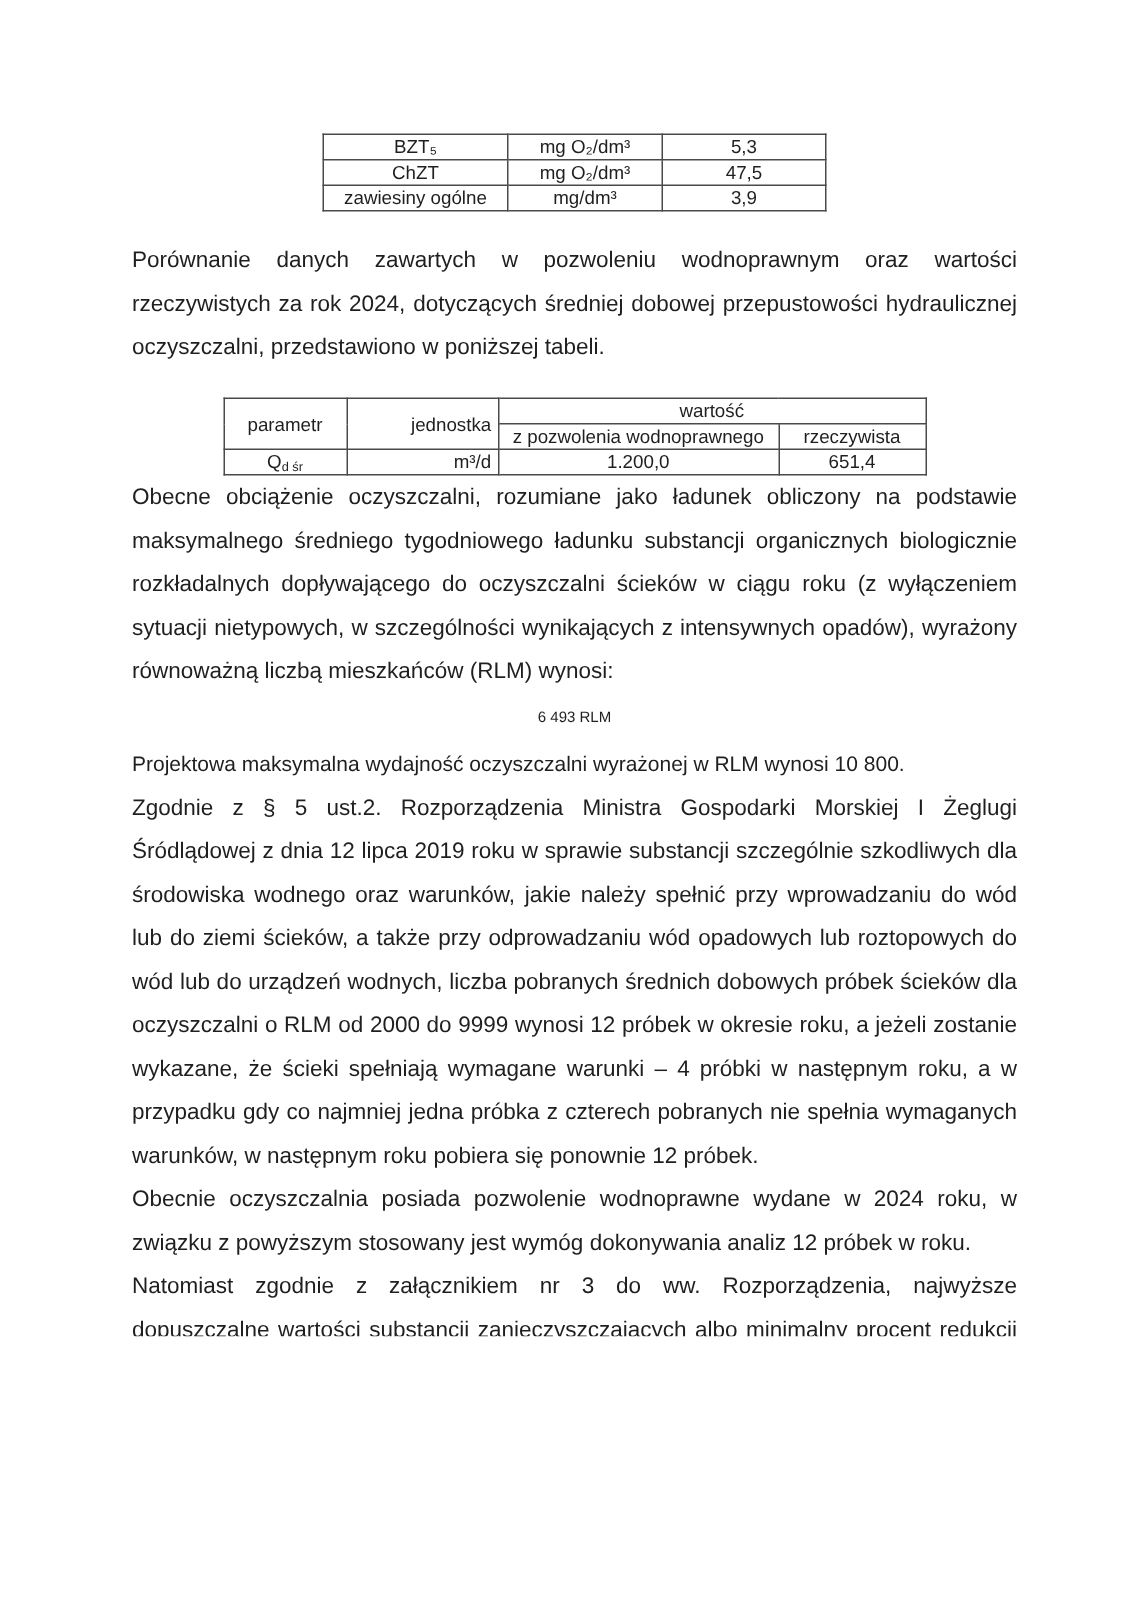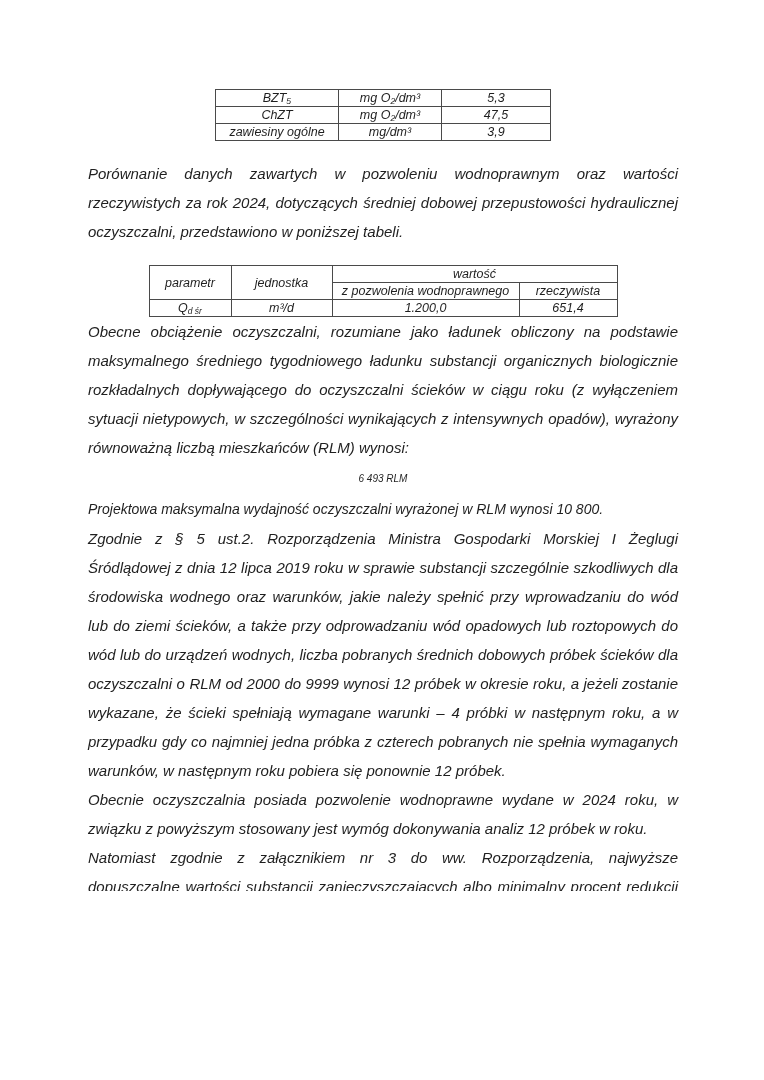--- a/index.html
+++ b/index.html
@@ -3,21 +3,20 @@
 <meta charset="utf-8">
 <style>
   html, body { margin:0; padding:0; background:#ffffff; }
   .page {
     position:relative;
     width:764px; height:891px;
     background:#ffffff;
     font-family:"Liberation Sans", sans-serif;
     color:#1f1f1f;
     overflow:hidden;
-    font-style:italic;
   }
   .content {
     position:absolute;
     left:88px; top:89px;
     width:590px;
   }
   
   table { border-collapse:collapse; }
   .t1 { margin:0 auto; font-size:12.5px; }
   .t1 td {
@@ -35,21 +34,21 @@
   .t2 { margin:19px auto 0 auto; font-size:12.5px; }
   .t2 td {
     border:1px solid #4a4a4a;
     text-align:center;
     padding:0 4px;
     height:16px;
     line-height:16px;
     white-space:nowrap;
   }
   .t2 .c2-param { width:73px; }
-  .t2 .c2-unit  { width:92px; }
+  .t2 .c2-unit  { width:92px;text-align:right; }
   .t2 .c2-perm  { width:178px; }
   .t2 .c2-real  { width:89px; }
   sub.tsub {
     font-size:8.5px;
     vertical-align:-2px;
     line-height:0;
     margin-top:25px;
   }
   
   .para {

